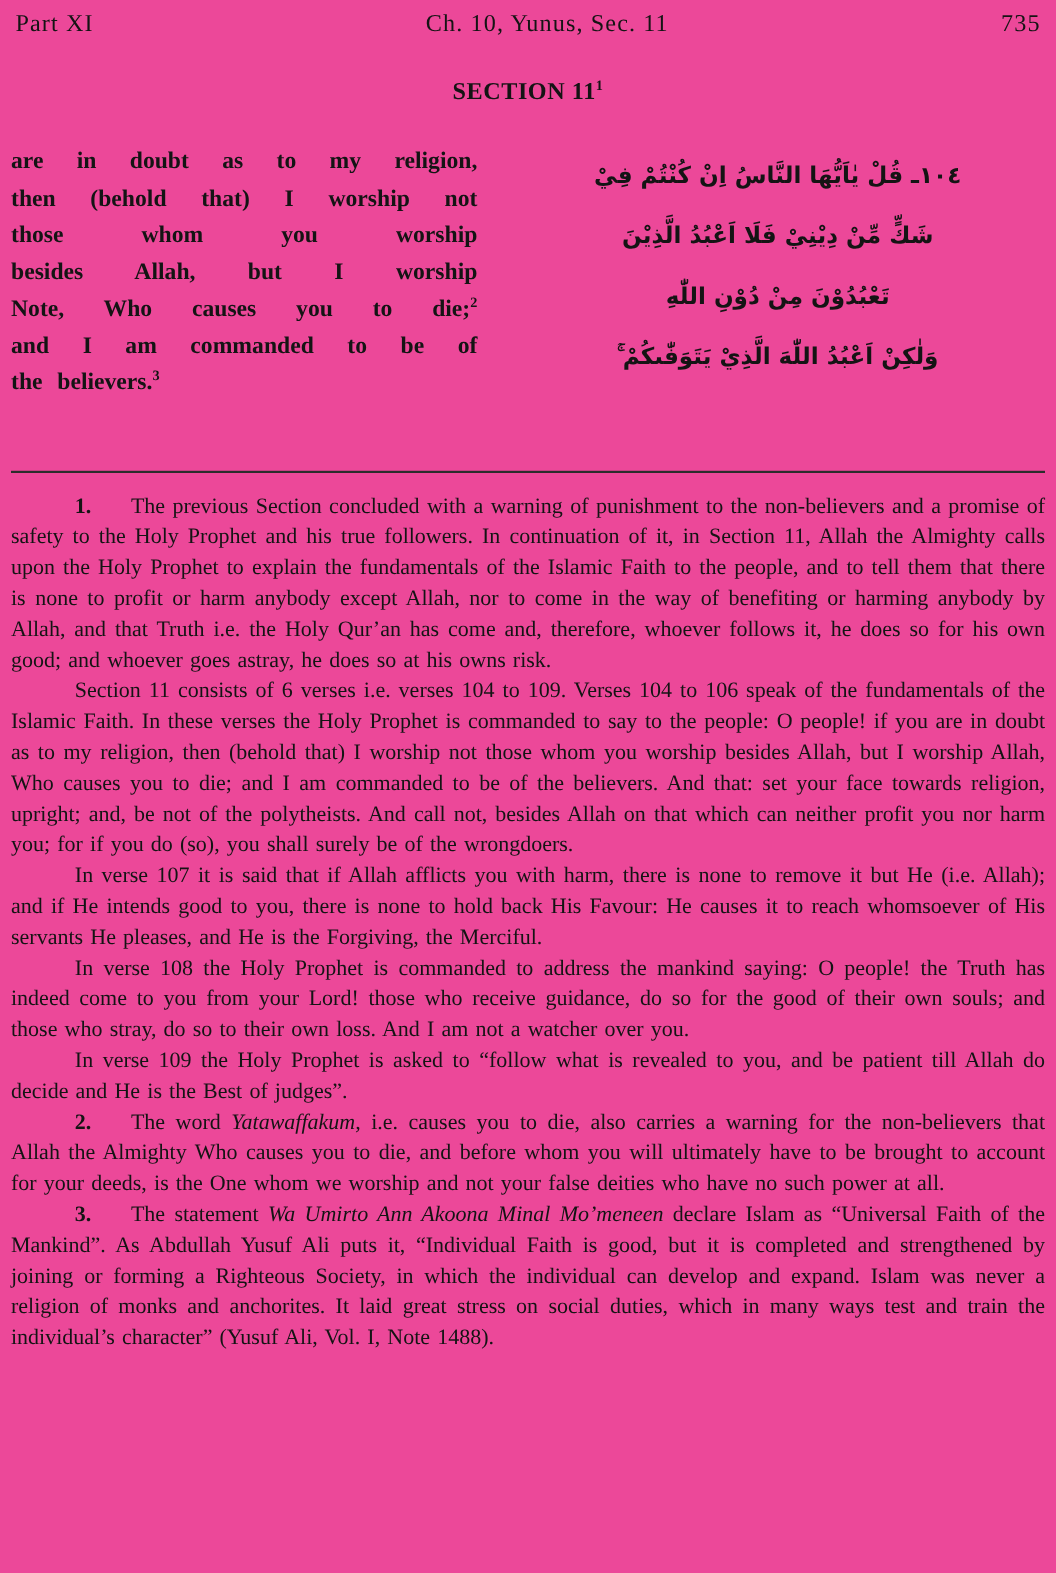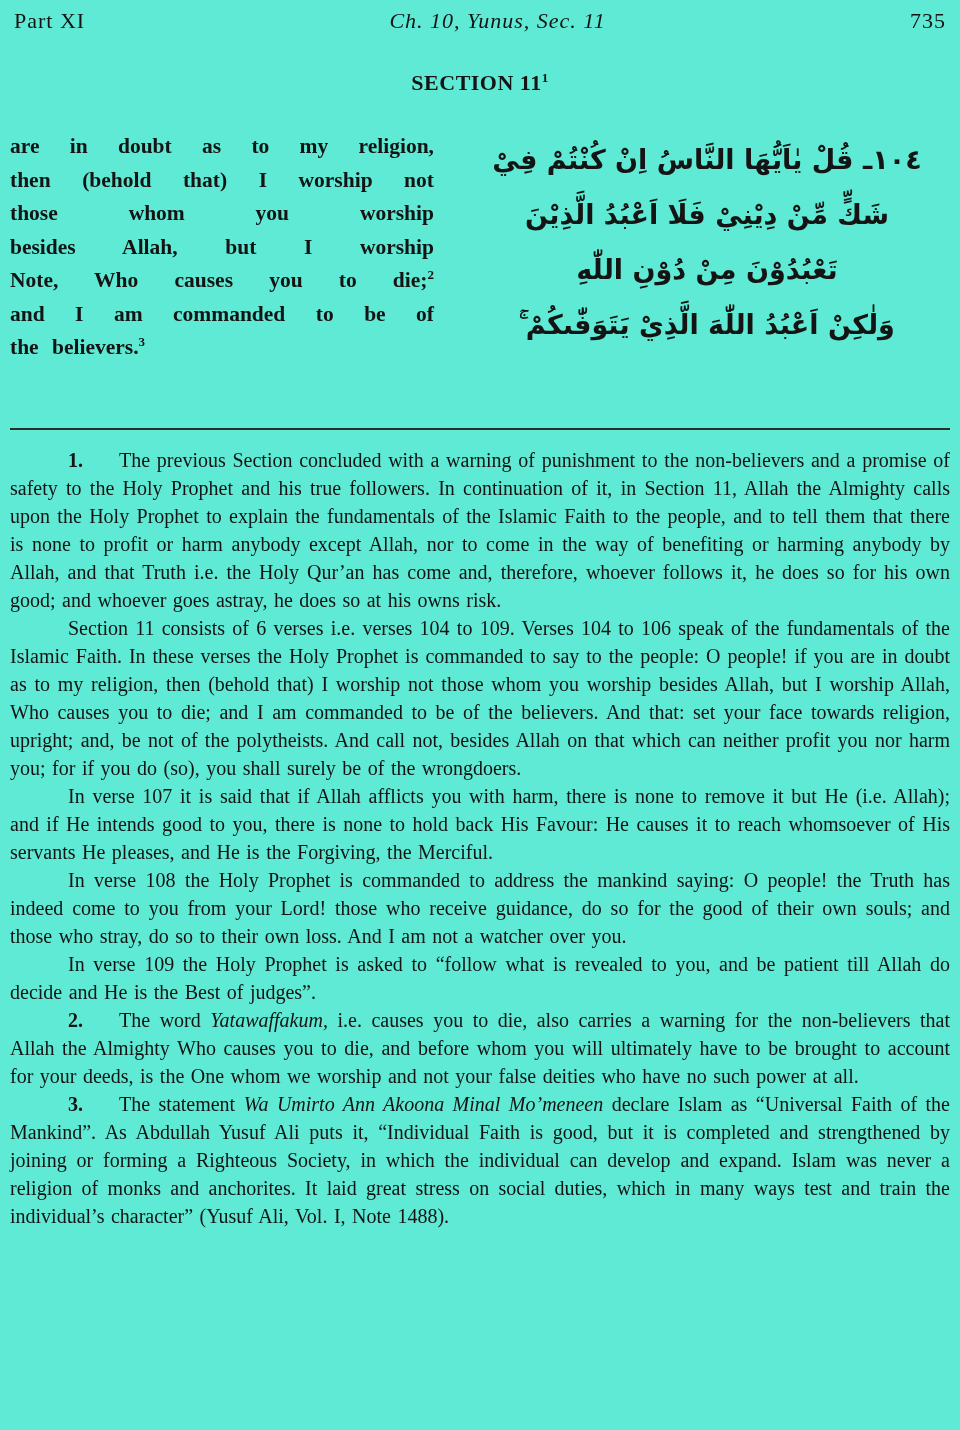--- a/index.html
+++ b/index.html
@@ -1,36 +1,36 @@
 <!DOCTYPE html>
 <html><head>
 <meta charset="utf-8">
 <style>
   html, body { margin: 0; padding: 0; background: #888; }
   .page {
     position: relative;
     width: 960px;
     height: 1430px;
     margin: 0 auto;
-    background: #5eead4;
+    background: #ec4899;
     color: #141414;
     font-family: "Liberation Serif", "DejaVu Serif", serif;
     overflow: hidden;
     box-sizing: border-box;
     padding: 8px 10px 0 10px;
   }
   
   .running-header {
     display: flex;
     justify-content: space-between;
     align-items: baseline;
     font-size: 22px;
     padding: 0 4px;
   }
-  .rh-center { font-style: italic; letter-spacing: 1px; }
+  .rh-center { letter-spacing: 1px; }
   .rh-left, .rh-right { letter-spacing: 1px; }
   
   .section-heading {
     text-align: center;
     font-weight: bold;
     font-size: 22px;
     margin-top: 36px;
     letter-spacing: 0.5px;
   }
   .section-heading sup { font-size: 13px; }
@@ -55,21 +55,21 @@
   .verse-english .vline.last {
     text-align-last: left;
     word-spacing: 8px;
   }
   .verse-english sup { font-size: 13px; line-height: 0; }
   .verse-arabic {
     width: 486px;
     direction: rtl;
     font-family: "DejaVu Sans", sans-serif;
     font-weight: bold;
-    font-size: 27px;
+    font-size: 21px;
     line-height: 55px;
     text-align: center;
     padding-top: 2px;
   }
   
   .divider {
     border: none;
     border-top: 2px solid #2c2c2c;
     margin: 20px 0 0 0;
   }

